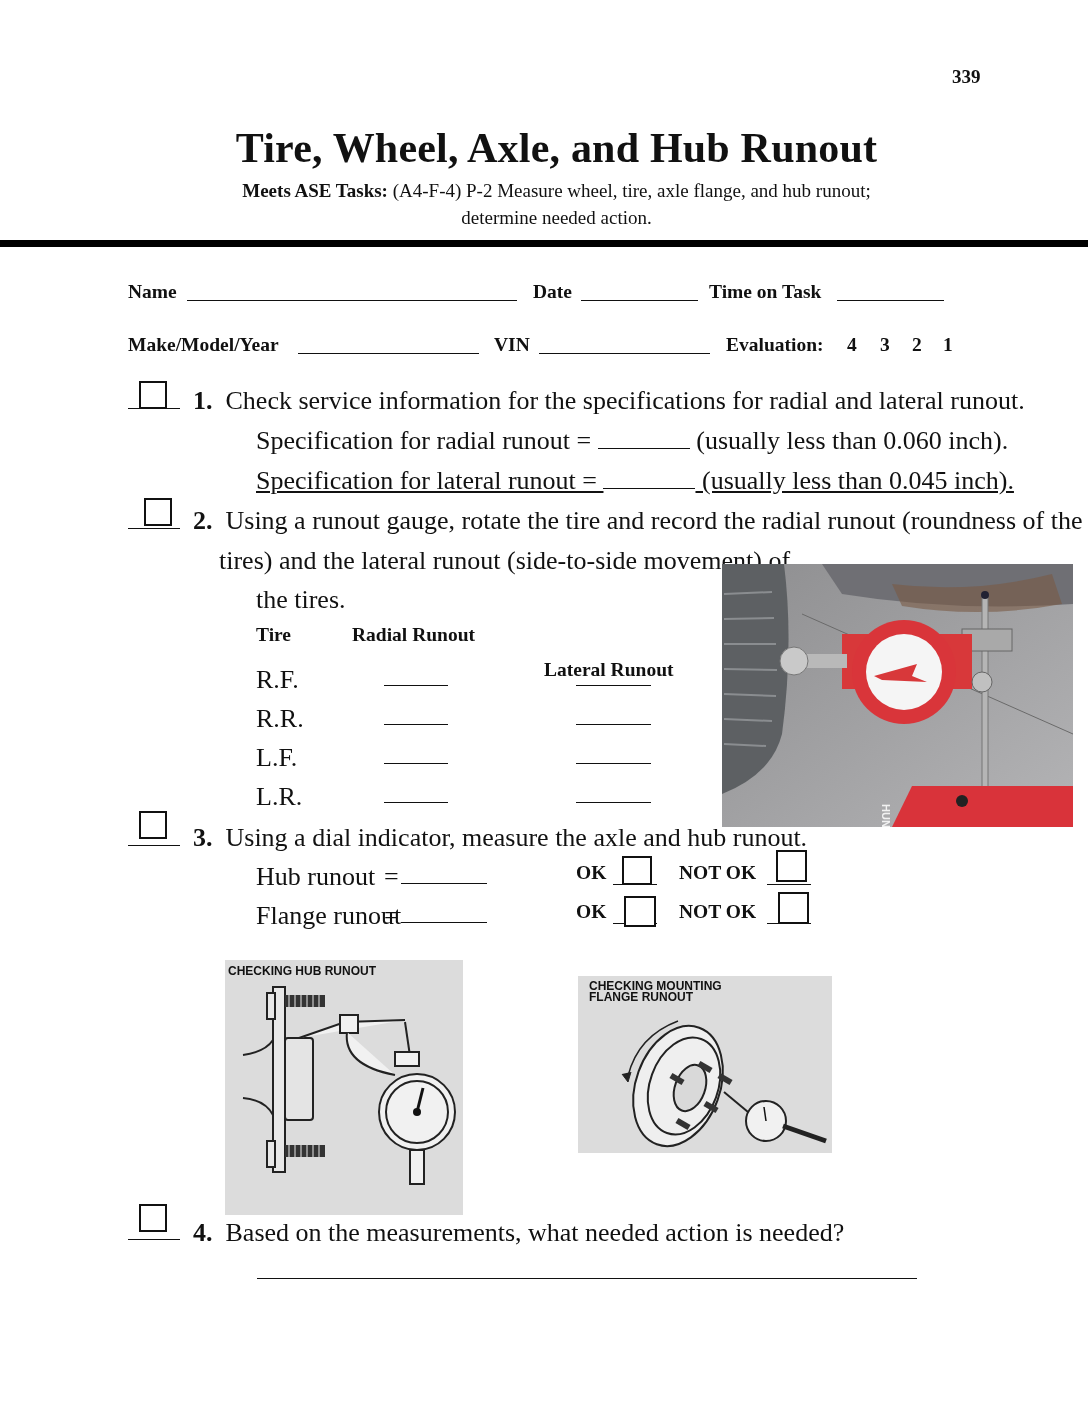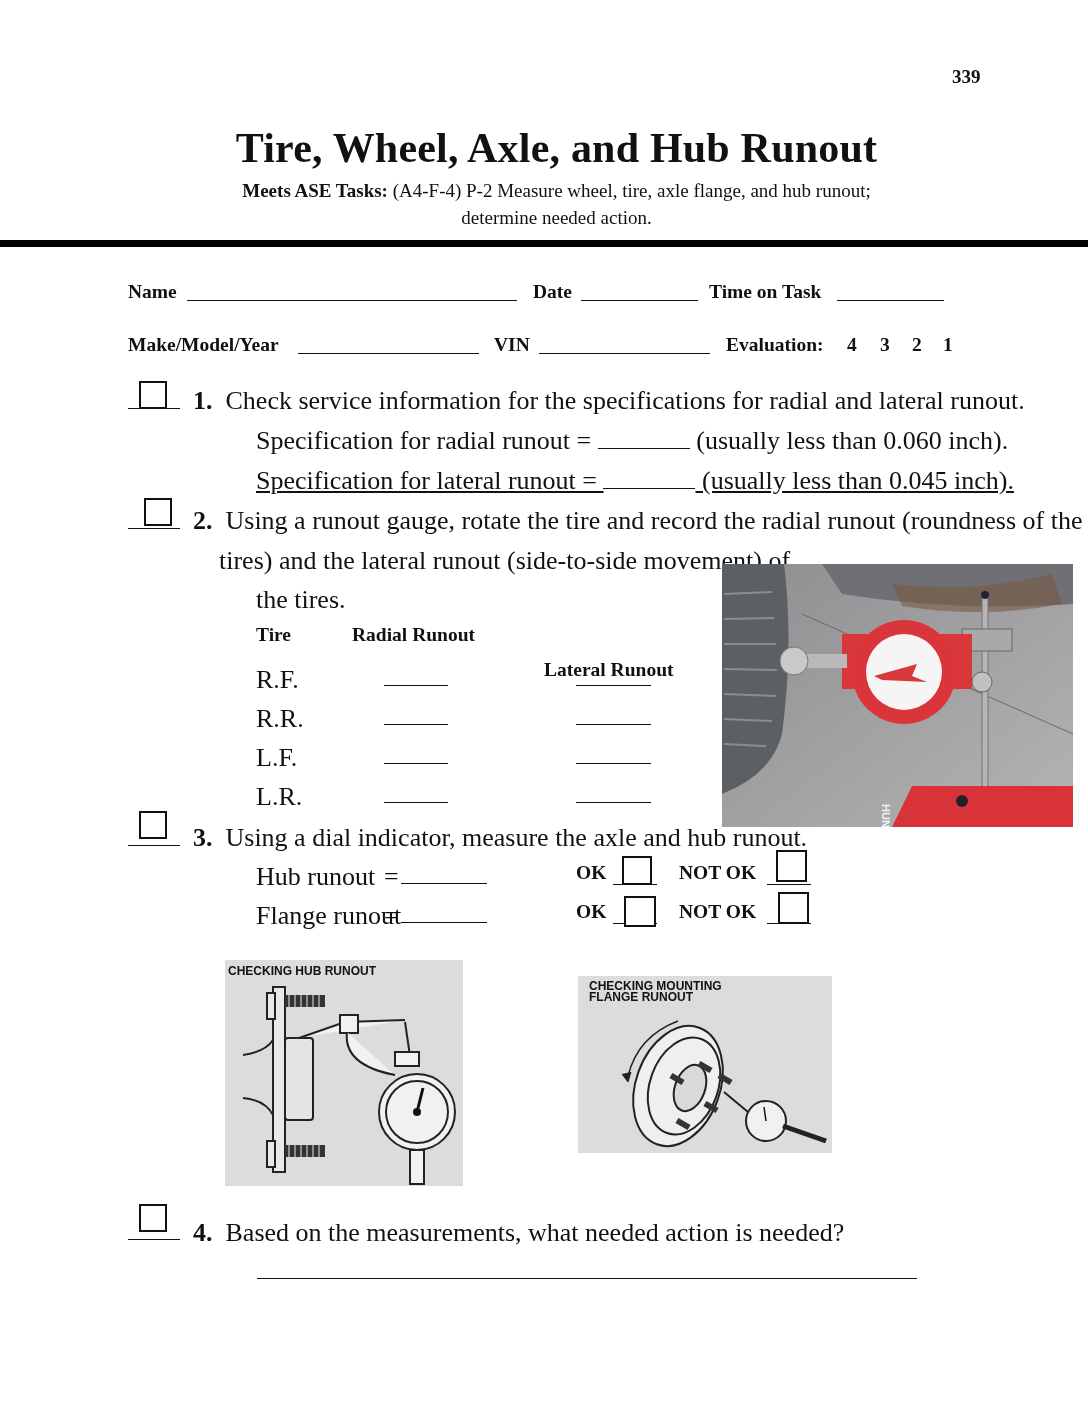--- a/index.html
+++ b/index.html
@@ -157,21 +157,21 @@
 <div class="abs row" style="left:256px; top:901px;">Flange runout</div>
 <div class="abs row" style="left:384px; top:901px;">=</div>
 <div class="tbl-line" style="left:401px; top:922px; width:86px;"></div>
 <div class="abs hdr" style="left:576px; top:901px;">OK</div>
 <div class="chk-line" style="left:613px; top:923px; width:44px;"></div>
 <div class="chk" style="left:624px; top:896px; width:32px; height:31px;"></div>
 <div class="abs hdr" style="left:679px; top:901px;">NOT OK</div>
 <div class="chk-line" style="left:767px; top:923px; width:44px;"></div>
 <div class="chk" style="left:778px; top:892px; width:31px; height:32px;"></div>
 
-<div class="abs fig" style="left:225px; top:960px; width:238px; height:226px;">
+<div class="abs fig" style="left:225px; top:960px; width:238px; height:255px;">
   <div class="fig-cap" style="left:3px; top:5px;">CHECKING HUB RUNOUT</div>
   <svg width="238" height="227" viewBox="0 0 238 227" style="position:absolute; left:0; top:0;">
     <g fill="none" stroke="#222" stroke-width="2">
       <rect x="48" y="27" width="12" height="185" fill="#e8e8e8"></rect>
       <rect x="42" y="33" width="8" height="26" fill="#e8e8e8"></rect>
       <rect x="42" y="181" width="8" height="26" fill="#e8e8e8"></rect>
       <rect x="60" y="78" width="28" height="82" rx="3" fill="#e4e4e4"></rect>
       <path d="M48 80 Q40 92 18 95"></path>
       <path d="M48 155 Q40 140 18 138"></path>
     </g>

